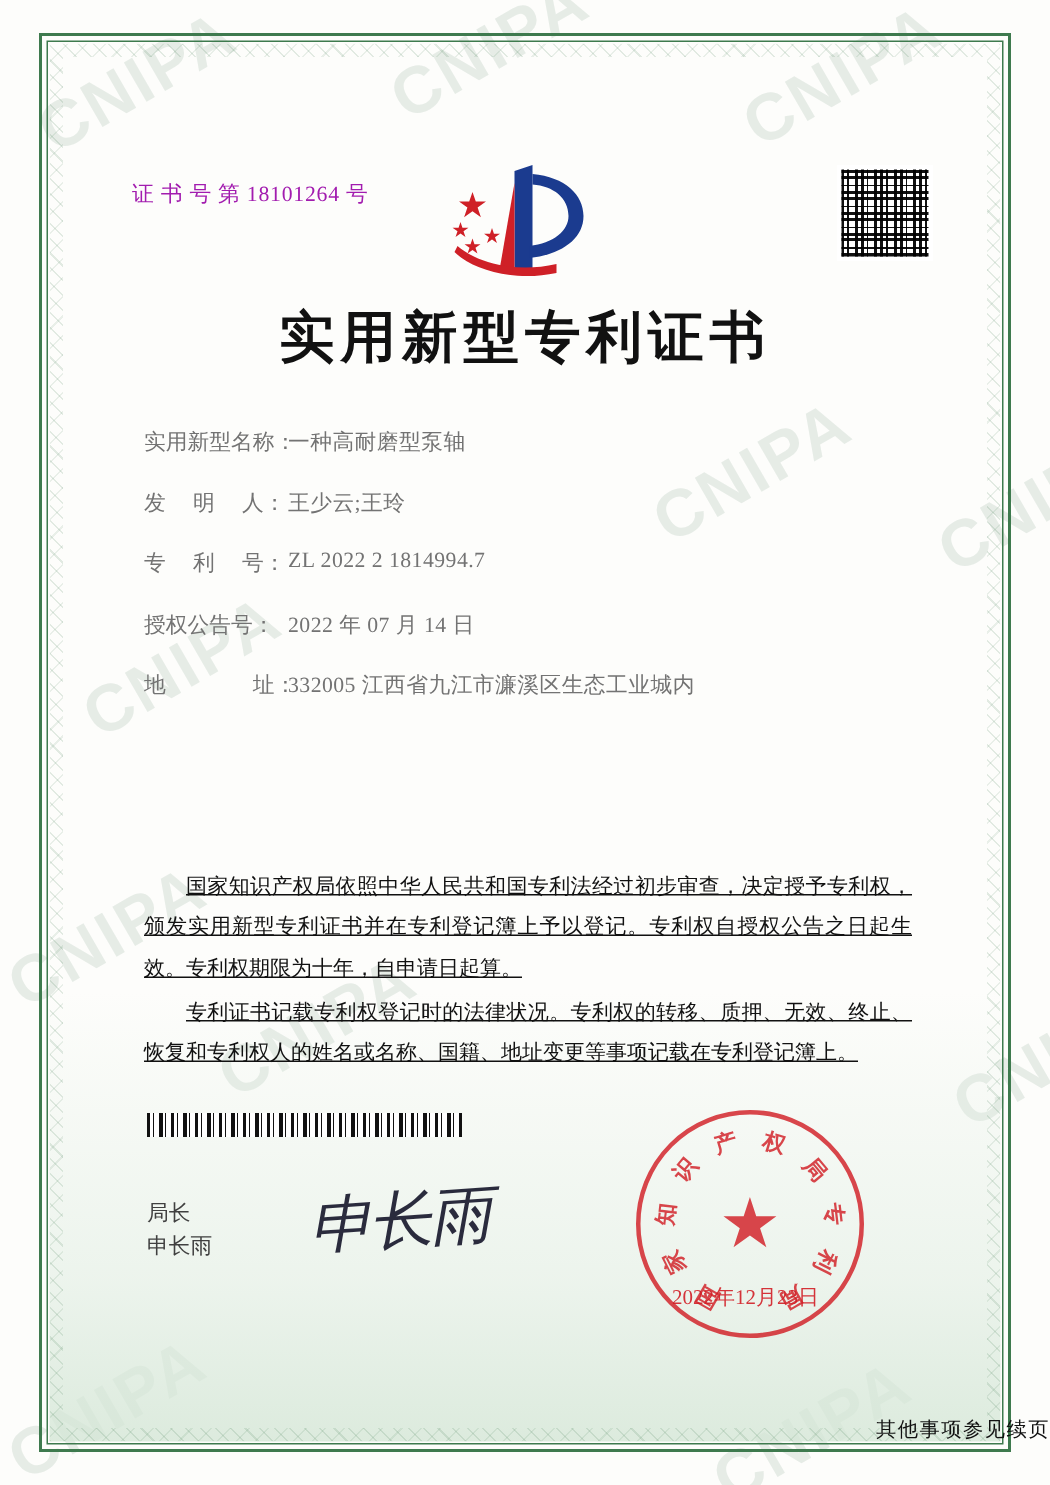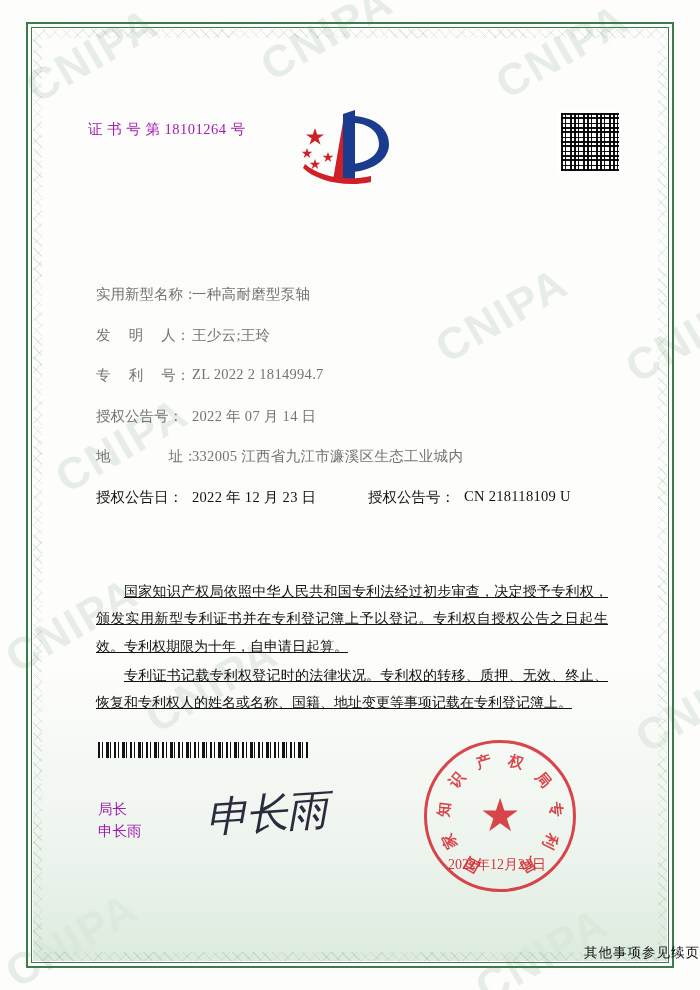--- a/index.html
+++ b/index.html
@@ -191,21 +191,21 @@
     background-image: repeating-linear-gradient(90deg,
       #111 0 2px, #fff 2px 4px, #111 4px 5px, #fff 5px 8px,
       #111 8px 11px, #fff 11px 12px, #111 12px 13px, #fff 13px 16px);
   }
   .sign-block {
     position: absolute;
     left: 98px;
     top: 798px;
     font-size: 14.5px;
     line-height: 1.55;
-    color: #a21caf;
+    color: #404040;
   }
   .handwriting {
     position: absolute;
     left: 206px;
     top: 786px;
     font-size: 42px;
     font-family: "DejaVu Serif", serif;
     font-style: italic;
     color: #1a1a2e;
     letter-spacing: -2px;
@@ -326,20 +326,21 @@
         <path d="M20 56 C34 68 60 74 86 68 L86 74 C58 80 30 72 18 60 Z" fill="#cf2027"></path>
         <g fill="#cf2027">
           <polygon points="30,20 32.2,26.4 39,26.4 33.4,30.4 35.6,36.8 30,32.8 24.4,36.8 26.6,30.4 21,26.4 27.8,26.4"></polygon>
           <polygon points="22,40 23.3,43.8 27.3,43.8 24,46.2 25.3,50 22,47.6 18.7,50 20,46.2 16.7,43.8 20.7,43.8"></polygon>
           <polygon points="30,51 31.3,54.8 35.3,54.8 32,57.2 33.3,61 30,58.6 26.7,61 28,57.2 24.7,54.8 28.7,54.8"></polygon>
           <polygon points="43,44 44.3,47.8 48.3,47.8 45,50.2 46.3,54 43,51.6 39.7,54 41,50.2 37.7,47.8 41.7,47.8"></polygon>
         </g>
       </svg>
     </div>
 
+    <div class="title">实用新型专利证书</div>
 
     <div class="fields">
       <div class="field-row">
         <div class="f-label">实用新型名称：</div>
         <div class="f-value">一种高耐磨型泵轴</div>
       </div>
       <div class="field-row">
         <div class="f-label">发　 明　 人：</div>
         <div class="f-value">王少云;王玲</div>
       </div>
@@ -349,30 +350,20 @@
       </div>
       <div class="field-row">
         <div class="f-label">授权公告号：</div>
         <div class="f-value">2022 年 07 月 14 日</div>
       </div>
       <div class="field-row">
         <div class="f-label">地　　　　址：</div>
         <div class="f-value">332005 江西省九江市濂溪区生态工业城内</div>
       </div>
 
-      <div class="two-col">
-        <div class="col-a">
-          <div class="f-label">授权公告日：</div>
-          <div class="f-value">2022 年 12 月 23 日</div>
-        </div>
-        <div class="col-b">
-          <div class="f-label">授权公告号：</div>
-          <div class="f-value">CN 218118109 U</div>
-        </div>
-      </div>
     </div>
 
     <div class="paragraphs">
       <p>国家知识产权局依照中华人民共和国专利法经过初步审查，决定授予专利权，颁发实用新型专利证书并在专利登记簿上予以登记。专利权自授权公告之日起生效。专利权期限为十年，自申请日起算。</p>
       <p>专利证书记载专利权登记时的法律状况。专利权的转移、质押、无效、终止、恢复和专利权人的姓名或名称、国籍、地址变更等事项记载在专利登记簿上。</p>
     </div>
 
     <div class="barcode"></div>
 
     <div class="sign-block">

